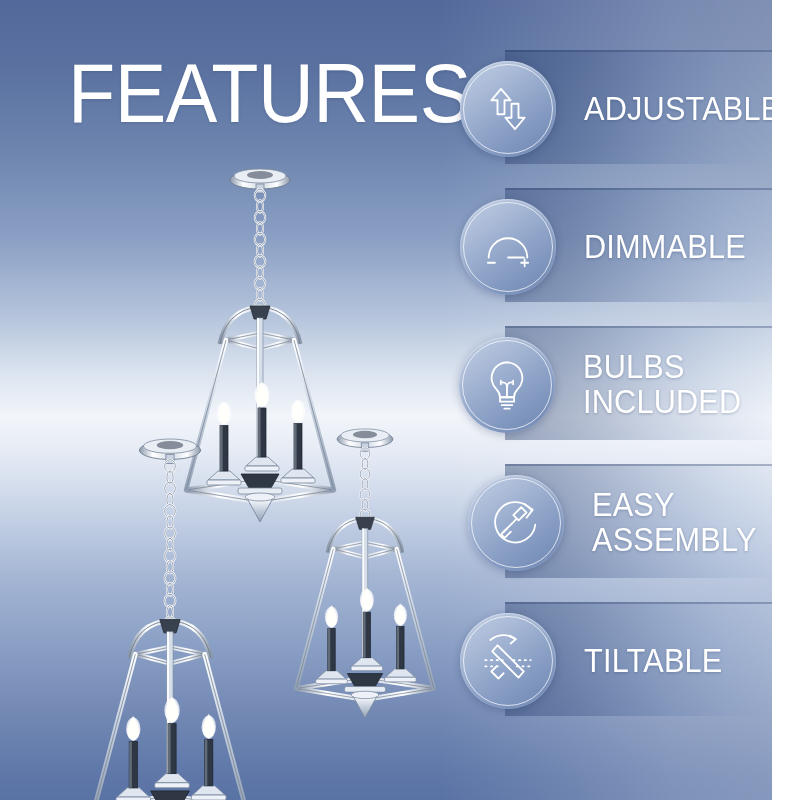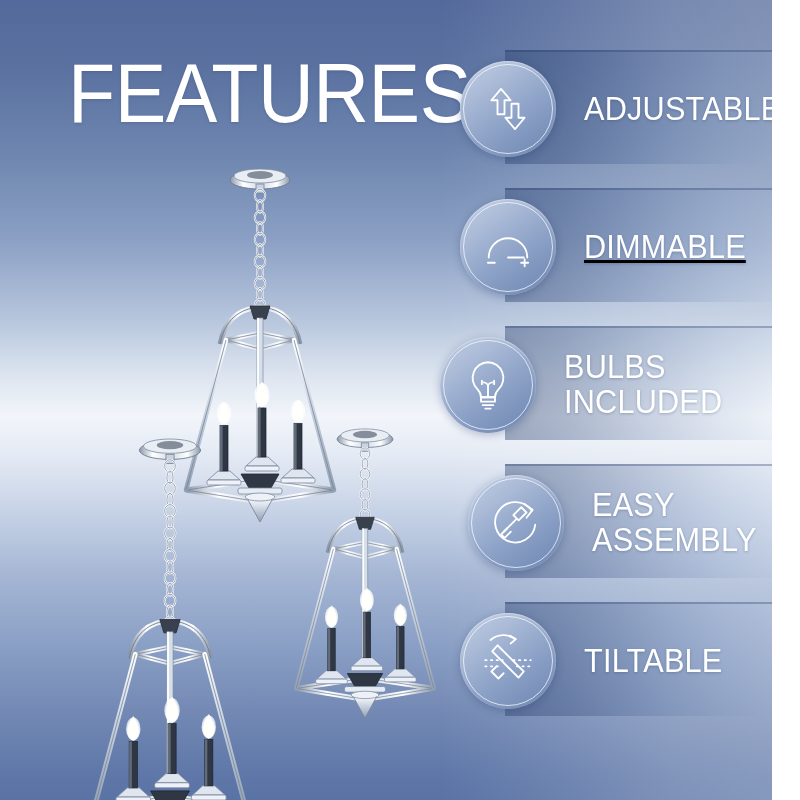--- a/index.html
+++ b/index.html
@@ -528,32 +528,32 @@
   <div id="features">
       <div class="feature-row" style="left: 460px; top: 61px; text-align: center;">
         <div class="icon-circle">
           <svg viewBox="0 0 64 64">
       <path stroke="#ffffff" fill="none" stroke-width="2.1" stroke-linecap="round" stroke-linejoin="round" d="M20 38 V22 H13 L24 9 L35 22 H28 V38 Z"></path>
       <path stroke="#ffffff" fill="none" stroke-width="2.1" stroke-linecap="round" stroke-linejoin="round" d="M44 26 V42 H51 L40 55 L29 42 H36 V26 Z"></path>
     </svg>
         </div>
         <div class="feature-label">ADJUSTABLE</div>
       </div>
-      <div class="feature-row" style="left: 460px; top: 199px; text-decoration: underline;">
+      <div class="feature-row" style="left: 460px; top: 199px;">
         <div class="icon-circle">
           <svg viewBox="0 0 64 64">
       <path stroke="#ffffff" fill="none" stroke-width="2.1" stroke-linecap="round" stroke-linejoin="round" d="M10 44 A22 22 0 0 1 54 44"></path>
       <path stroke="#ffffff" fill="none" stroke-width="2.1" stroke-linecap="round" stroke-linejoin="round" d="M32 44 L50 44"></path>
       <path stroke="#ffffff" fill="none" stroke-width="2.1" stroke-linecap="round" stroke-linejoin="round" d="M9 50 H17"></path>
       <path stroke="#ffffff" fill="none" stroke-width="2.1" stroke-linecap="round" stroke-linejoin="round" d="M47 50 H55 M51 46 V54"></path>
     </svg>
         </div>
         <div class="feature-label">DIMMABLE</div>
       </div>
-      <div class="feature-row" style="left: 440px; top: 337px; justify-content: space-between;">
+      <div class="feature-row" style="left: 459px; top: 337px; justify-content: space-between;">
         <div class="icon-circle">
           <svg viewBox="0 0 64 64">
       <path stroke="#ffffff" fill="none" stroke-width="2.1" stroke-linecap="round" stroke-linejoin="round" d="M32 6 A18 18 0 0 1 44 37 C41 40 40 42 40 46 H24 C24 42 23 40 20 37 A18 18 0 0 1 32 6 Z"></path>
       <path stroke="#ffffff" fill="none" stroke-width="2.1" stroke-linecap="round" stroke-linejoin="round" d="M24 46 H40 V51 H24 Z"></path>
       <path stroke="#ffffff" fill="none" stroke-width="2.1" stroke-linecap="round" stroke-linejoin="round" d="M26 55 H38"></path>
       <path stroke="#ffffff" fill="none" stroke-width="2.1" stroke-linecap="round" stroke-linejoin="round" d="M29 59 H35"></path>
       <path stroke="#ffffff" fill="none" stroke-width="2.1" stroke-linecap="round" stroke-linejoin="round" d="M27 29 A5 5 0 0 1 32 34 V46"></path>
       <path stroke="#ffffff" fill="none" stroke-width="2.1" stroke-linecap="round" stroke-linejoin="round" d="M37 29 A5 5 0 0 0 32 34"></path>
       <path stroke="#ffffff" fill="none" stroke-width="2.1" stroke-linecap="round" stroke-linejoin="round" d="M25 27 V31 M39 27 V31"></path>
     </svg>

